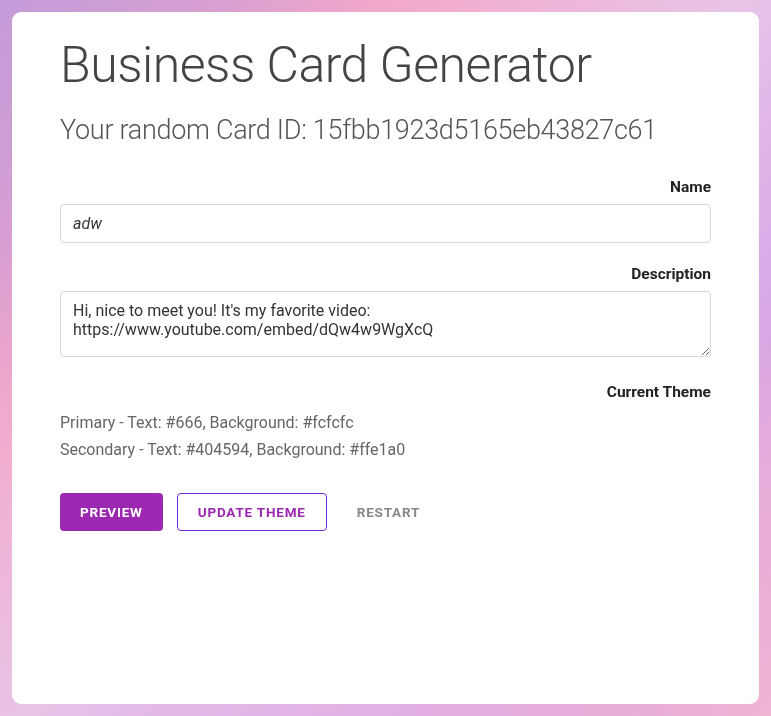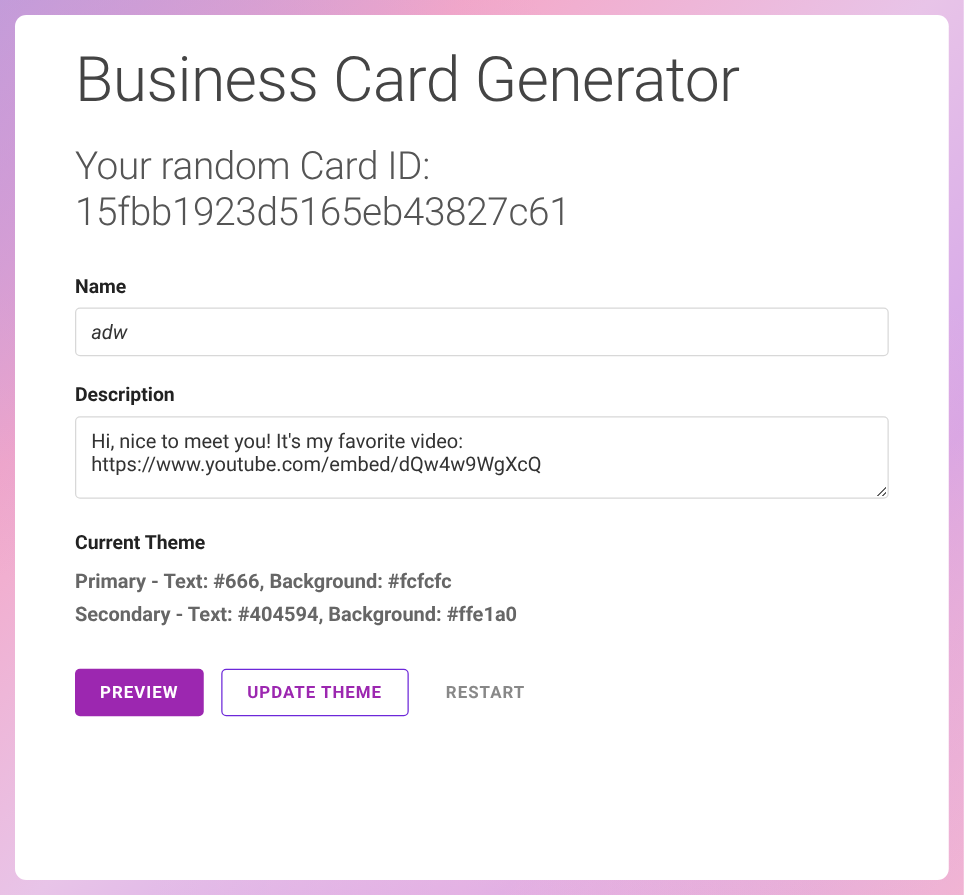--- a/index.html
+++ b/index.html
@@ -38,35 +38,36 @@
       min-height: 692px;
     }
     .title {
       font-size: 50px;
       font-weight: 300;
       color: #444444;
       letter-spacing: -0.5px;
       margin-bottom: 20px;
     }
     .card-id {
-      font-size: 31px;
+      font-size: 27px;
       font-weight: 300;
       color: #555555;
       letter-spacing: -0.3px;
       margin-bottom: 32px;
     }
     .field-group {
       margin-bottom: 22px;
     }
     .label {
       font-size: 15.5px;
       font-weight: 700;
       color: #222222;
       display: block;
       margin-bottom: 8px;
+      text-align: right;
     }
     .text-input {
       width: 100%;
       padding: 9px 12px;
       font-size: 16px;
       font-family: inherit;
       color: #333333;
       border: 1px solid #d8d8d8;
       border-radius: 4px;
       background: #ffffff;
@@ -84,21 +85,21 @@
       background: #ffffff;
       resize: vertical;
       min-height: 66px;
       outline: none;
     }
     .theme-section {
       margin-bottom: 30px;
     }
     .theme-line {
       font-size: 16px;
-      font-weight: 700;
+      font-weight: 400;
       color: #666666;
       line-height: 1.7;
     }
     .button-row {
       display: flex;
       gap: 14px;
     }
     .btn {
       font-family: inherit;
       font-size: 13.5px;

